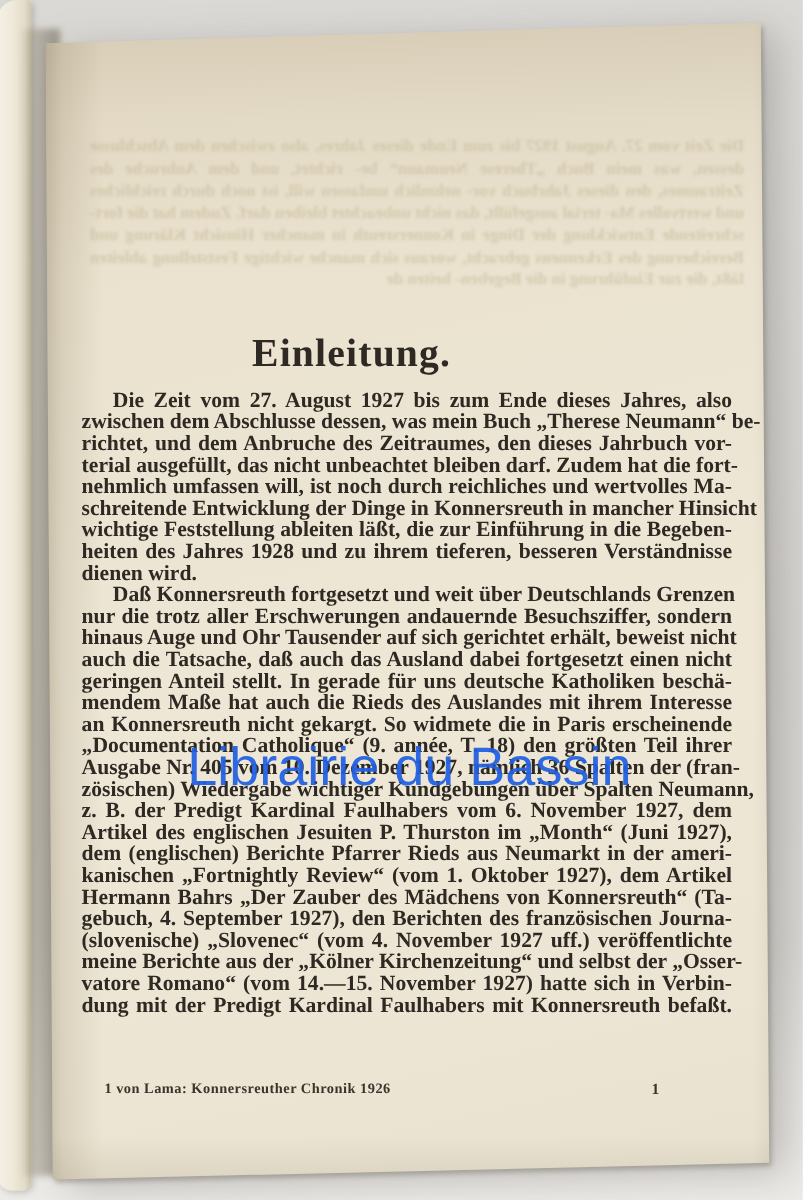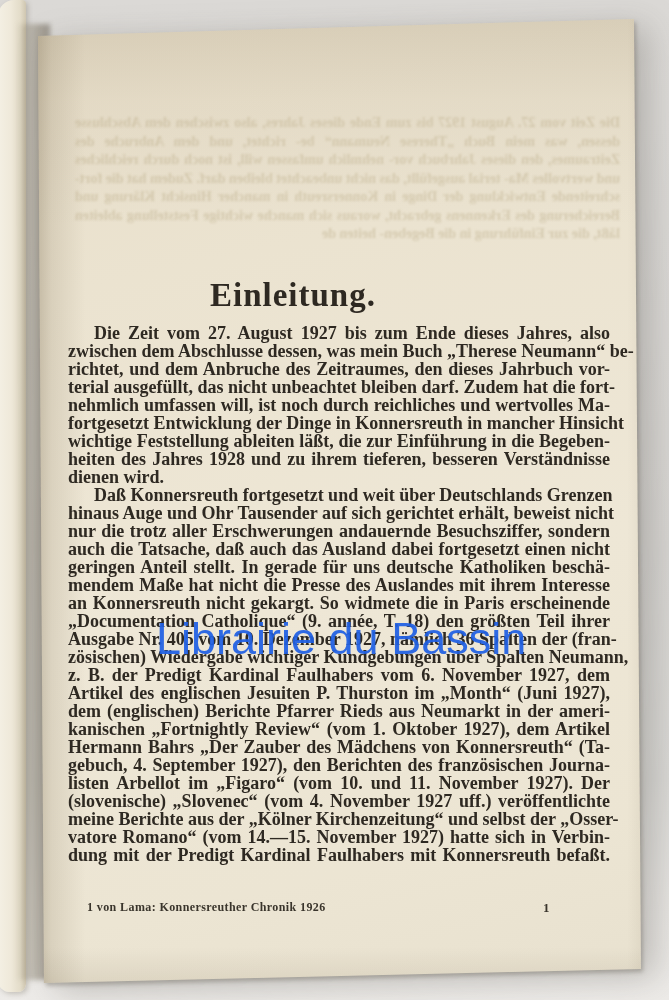--- a/index.html
+++ b/index.html
@@ -64,43 +64,42 @@
       <div class="ghost" id="ghost" aria-hidden="true">Die Zeit vom 27. August 1927 bis zum Ende dieses Jahres, also zwischen dem Abschlusse dessen, was mein Buch „Therese Neumann“ be- richtet, und dem Anbruche des Zeitraumes, den dieses Jahrbuch vor- nehmlich umfassen will, ist noch durch reichliches und wertvolles Ma- terial ausgefüllt, das nicht unbeachtet bleiben darf. Zudem hat die fort- schreitende Entwicklung der Dinge in Konnersreuth in mancher Hinsicht Klärung und Bereicherung des Erkennens gebracht, woraus sich manche wichtige Feststellung ableiten läßt, die zur Einführung in die Begeben- heiten de</div>
 
       <div class="content">
         <h1 class="title">Einleitung.</h1>
         <div class="para" id="para0">
             <div class="line first">Die Zeit vom 27. August 1927 bis zum Ende dieses Jahres, also</div>
             <div class="line">zwischen dem Abschlusse dessen, was mein Buch „Therese Neumann“ be-</div>
             <div class="line">richtet, und dem Anbruche des Zeitraumes, den dieses Jahrbuch vor-</div>
             <div class="line">terial ausgefüllt, das nicht unbeachtet bleiben darf. Zudem hat die fort-</div>
             <div class="line">nehmlich umfassen will, ist noch durch reichliches und wertvolles Ma-</div>
-            <div class="line">fortgesetzt Entwicklung der Dinge in Konnersreuth in mancher Hinsicht</div>
+            <div class="line">schreitende Entwicklung der Dinge in Konnersreuth in mancher Hinsicht</div>
             <div class="line">wichtige Feststellung ableiten läßt, die zur Einführung in die Begeben-</div>
             <div class="line">heiten des Jahres 1928 und zu ihrem tieferen, besseren Verständnisse</div>
             <div class="line last">dienen wird.</div>
           </div>
         <div class="para flush-last" id="para1">
             <div class="line first">Daß Konnersreuth fortgesetzt und weit über Deutschlands Grenzen</div>
+            <div class="line">nur die trotz aller Erschwerungen andauernde Besuchsziffer, sondern</div>
             <div class="line">hinaus Auge und Ohr Tausender auf sich gerichtet erhält, beweist nicht</div>
-            <div class="line">nur die trotz aller Erschwerungen andauernde Besuchsziffer, sondern</div>
             <div class="line">auch die Tatsache, daß auch das Ausland dabei fortgesetzt einen nicht</div>
             <div class="line">geringen Anteil stellt. In gerade für uns deutsche Katholiken beschä-</div>
-            <div class="line">mendem Maße hat nicht die Presse des Auslandes mit ihrem Interesse</div>
+            <div class="line">mendem Maße hat auch die Rieds des Auslandes mit ihrem Interesse</div>
             <div class="line">an Konnersreuth nicht gekargt. So widmete die in Paris erscheinende</div>
             <div class="line">„Documentation Catholique“ (9. année, T. 18) den größten Teil ihrer</div>
             <div class="line">Ausgabe Nr. 405 vom 10. Dezember 1927, nämlich 36 Spalten der (fran-</div>
             <div class="line">zösischen) Wiedergabe wichtiger Kundgebungen über Spalten Neumann,</div>
             <div class="line">z. B. der Predigt Kardinal Faulhabers vom 6. November 1927, dem</div>
             <div class="line">Artikel des englischen Jesuiten P. Thurston im „Month“ (Juni 1927),</div>
             <div class="line">dem (englischen) Berichte Pfarrer Rieds aus Neumarkt in der ameri-</div>
             <div class="line">kanischen „Fortnightly Review“ (vom 1. Oktober 1927), dem Artikel</div>
             <div class="line">Hermann Bahrs „Der Zauber des Mädchens von Konnersreuth“ (Ta-</div>
             <div class="line">gebuch, 4. September 1927), den Berichten des französischen Journa-</div>
-            <div class="line">listen Arbellot im „Figaro“ (vom 10. und 11. November 1927). Der</div>
             <div class="line">(slovenische) „Slovenec“ (vom 4. November 1927 uff.) veröffentlichte</div>
             <div class="line">meine Berichte aus der „Kölner Kirchenzeitung“ und selbst der „Osser-</div>
             <div class="line">vatore Romano“ (vom 14.—15. November 1927) hatte sich in Verbin-</div>
             <div class="line last">dung mit der Predigt Kardinal Faulhabers mit Konnersreuth befaßt.</div>
           </div>
       </div>
 
       <div class="footer">
         <span class="footnote">1 von Lama: Konnersreuther Chronik 1926</span>
         <span class="pagenum">1</span>

